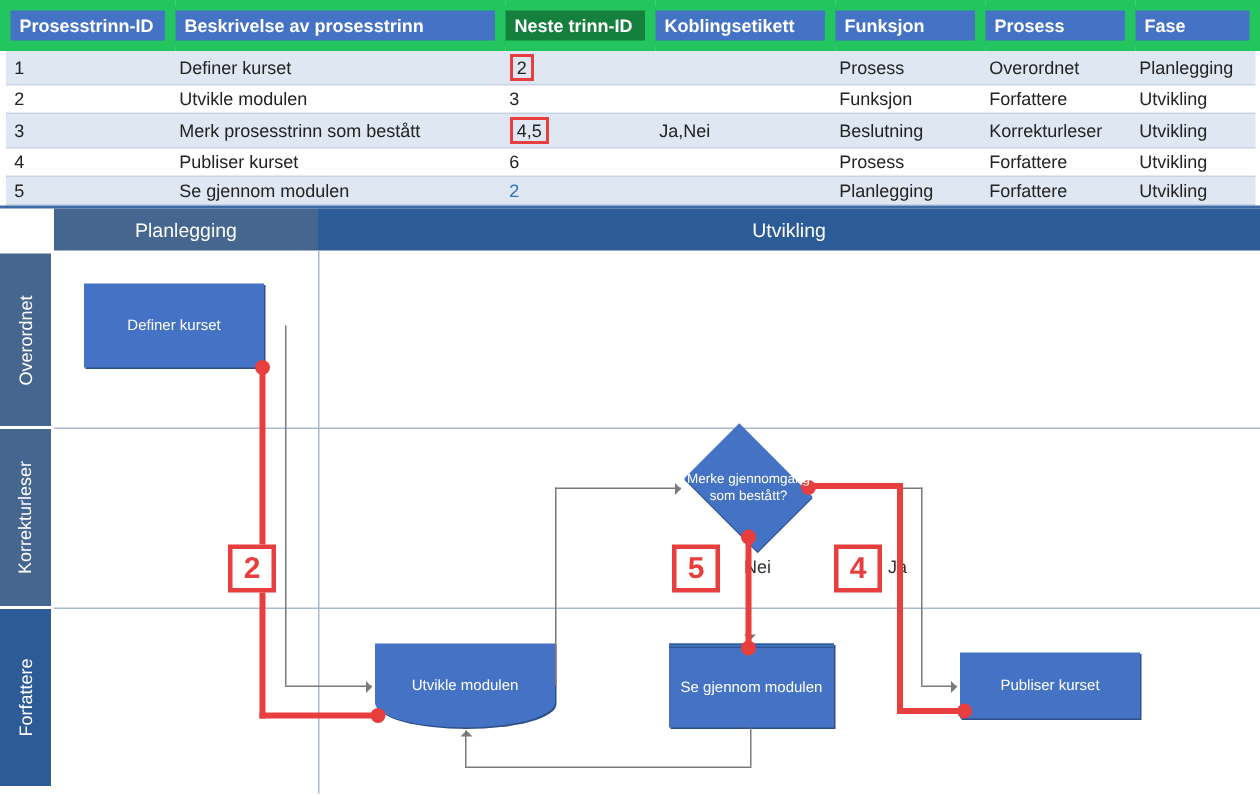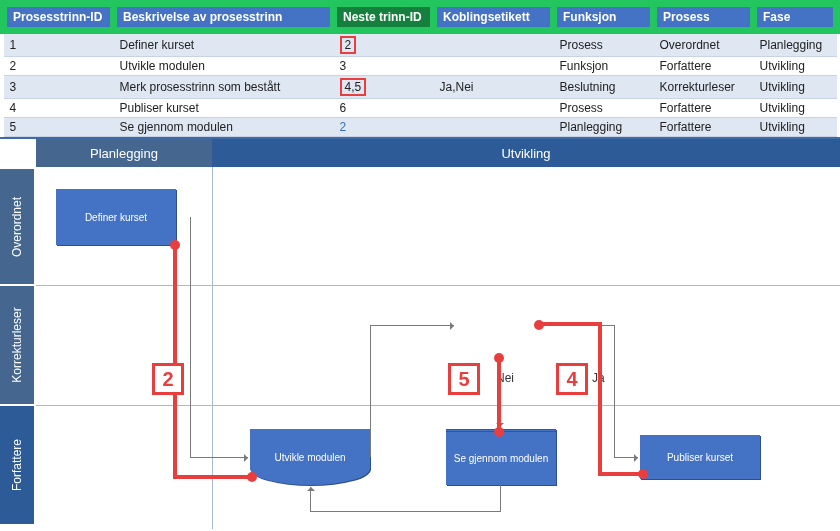--- a/index.html
+++ b/index.html
@@ -139,20 +139,24 @@
   <div class="rowhdr rh3">
         <span>Forfattere</span>
       </div>
 
   <div class="hline hgrid1"></div>
   <div class="hline hgrid2"></div>
   <div class="vline1"></div>
 
   <div class="proc define">Definer kurset</div>
   <div class="proc develop">Utvikle modulen</div>
+  <div class="decision">
+    <div class="diamond"></div>
+    <div class="dtxt">Merke gjennomgang som bestått?</div>
+  </div>
   <div class="proc review">Se gjennom modulen</div>
   <div class="proc publish">Publiser kurset</div>
 
   <div class="conn" style="left:190px;top:78px;width:1px;height:240px"></div>
   <div class="conn arrowR" style="left:190px;top:318px;width:58px;height:1px"></div>
 
   <div class="conn" style="left:370px;top:186px;width:1px;height:132px"></div>
   <div class="conn arrowR" style="left:370px;top:186px;width:84px;height:1px"></div>
 
   <div class="conn arrowD" style="left:499px;top:222px;width:1px;height:66px"></div>

